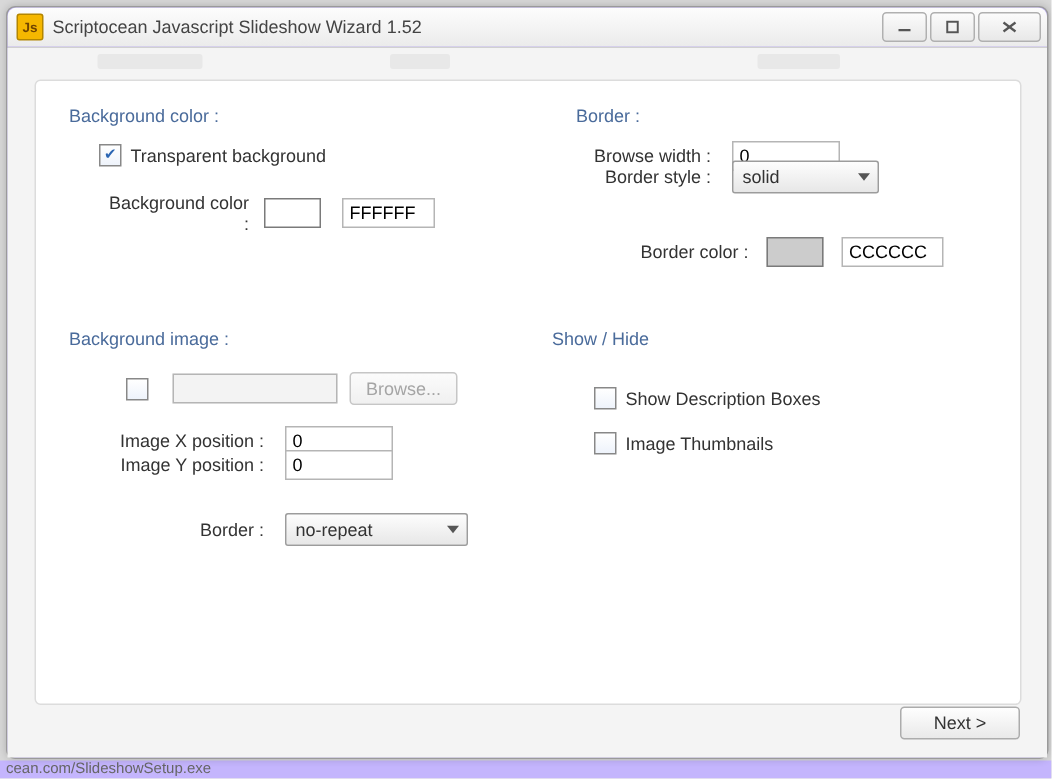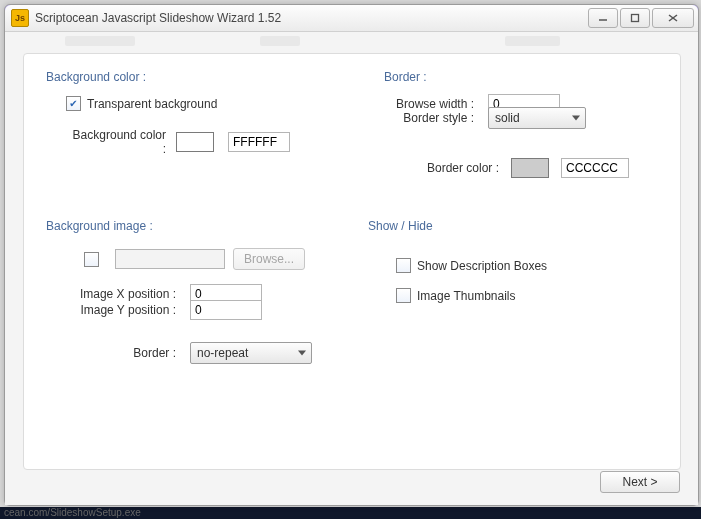--- a/index.html
+++ b/index.html
@@ -149,21 +149,21 @@
     left: 18px; right: 18px; bottom: 10px;
     height: 24px;
     display: flex;
   }
   .footer-btns .spacer { flex: 1; }
   .footer-btns .btn { min-width: 80px; }
   .footer-btns .btn + .btn { margin-left: 8px; }
   .taskbar-ghost {
     position: absolute;
     left: 0; bottom: 0; width: 701px; height: 12px;
-    background: #0f172a;
+    background: #c4b5fd;
     font-size: 10px; color: #666;
     padding-left: 4px;
     box-sizing: border-box;
     line-height: 12px;
     overflow: hidden;
   }
 </style>
 </head>
 <body>
 

